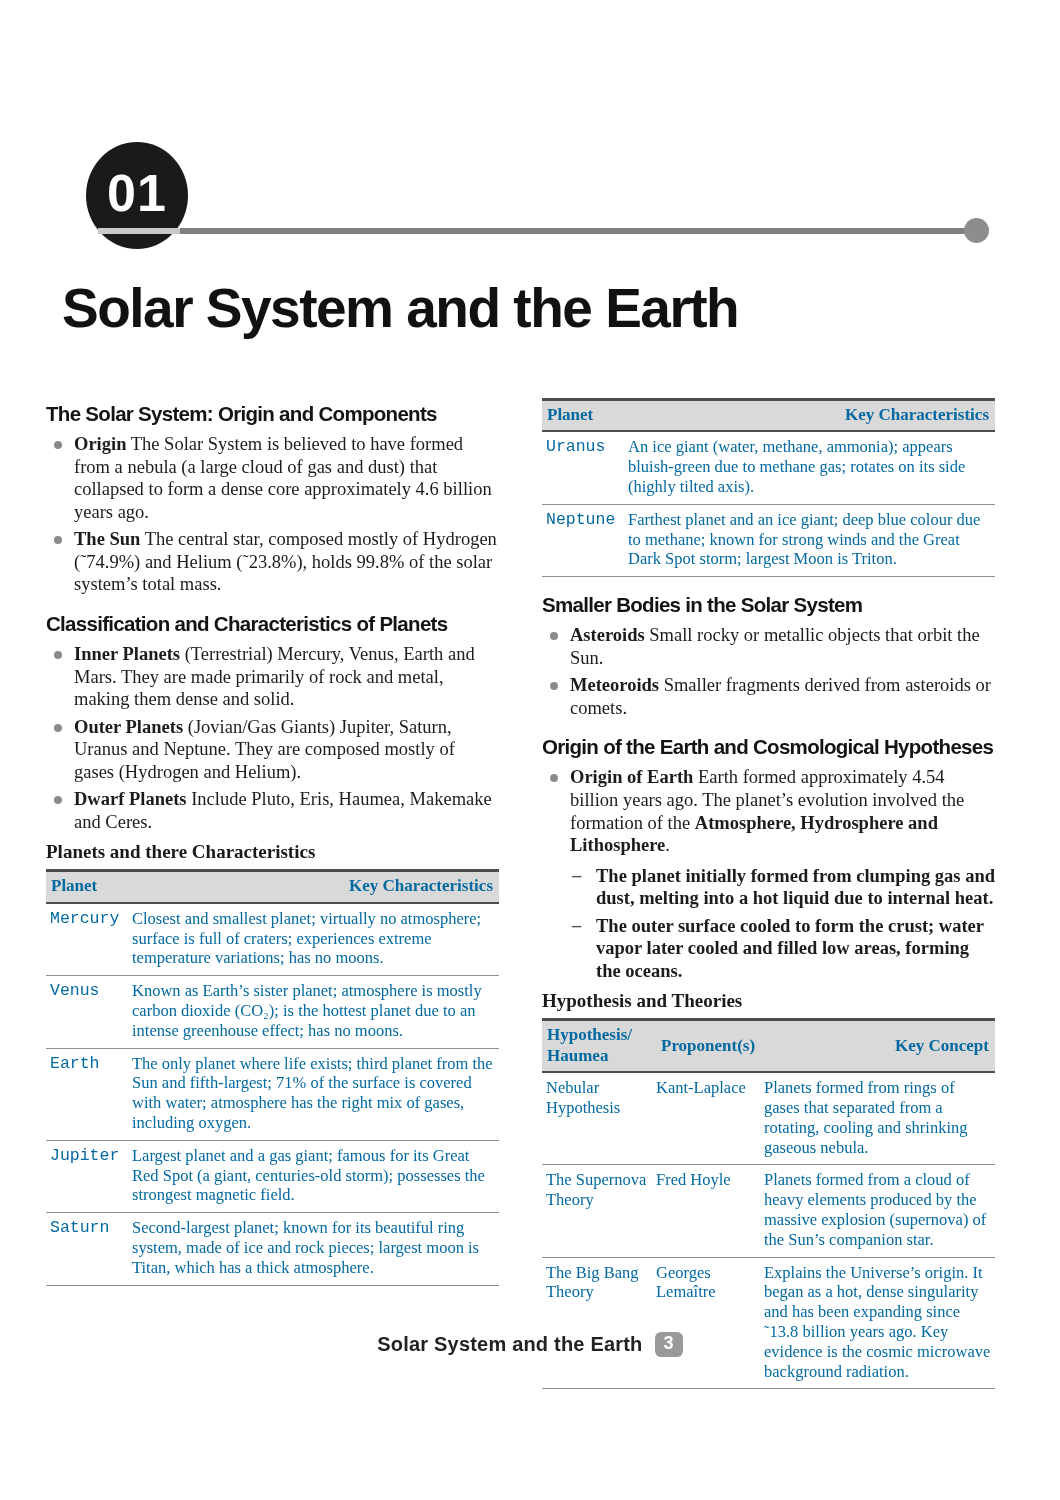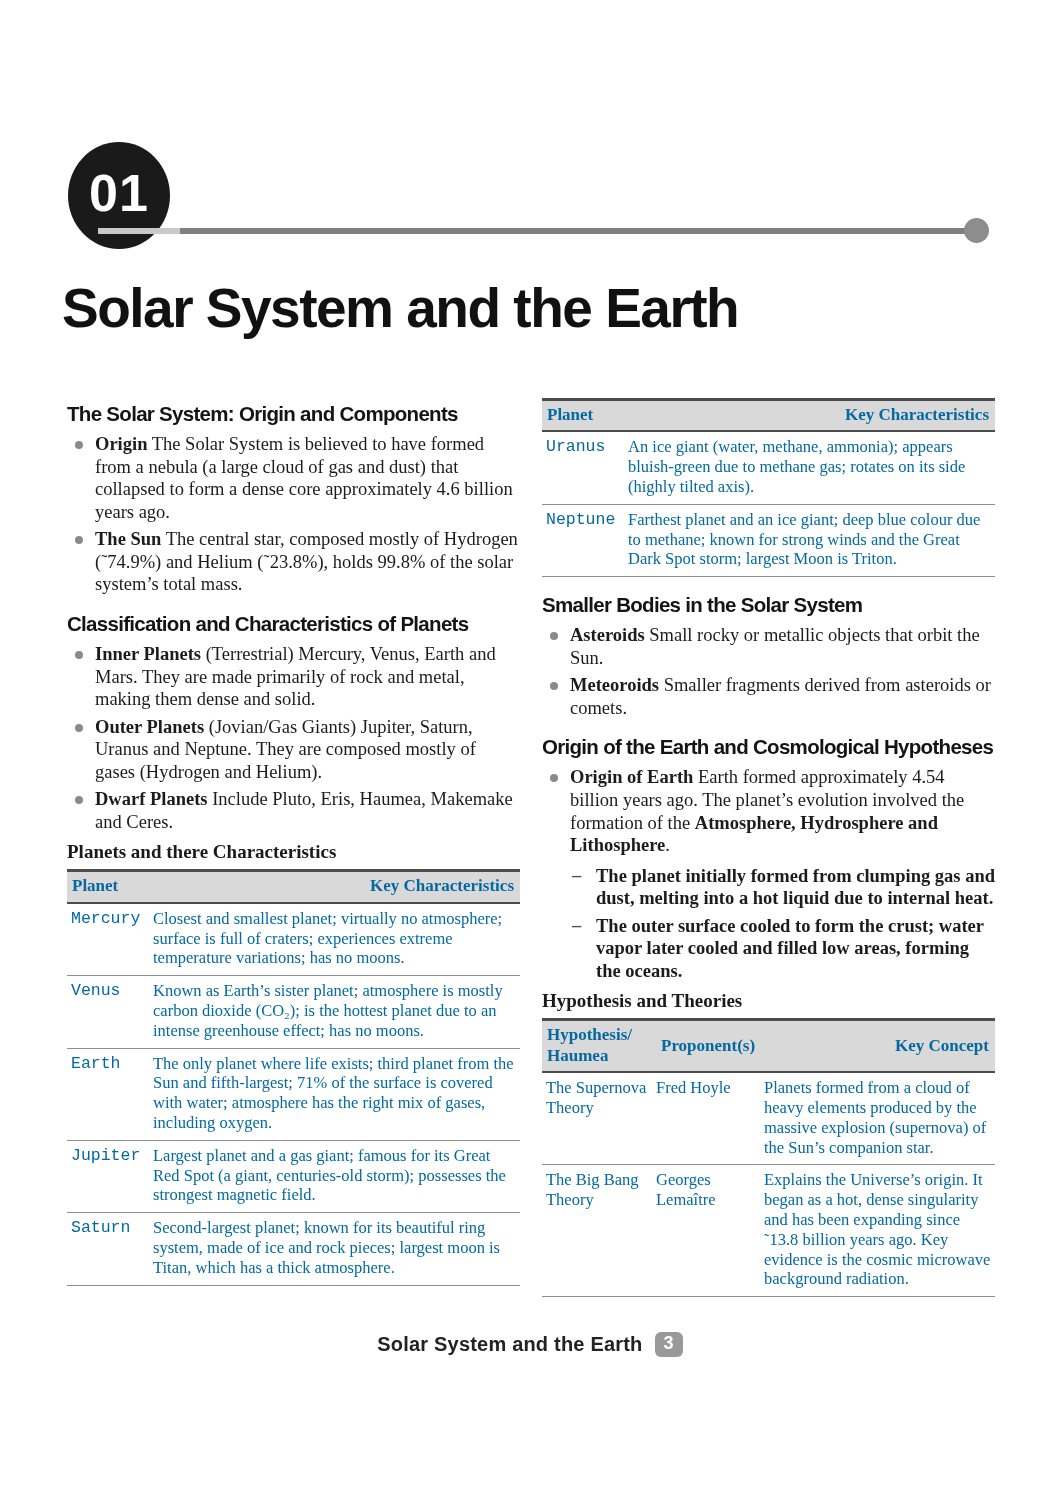--- a/index.html
+++ b/index.html
@@ -3,21 +3,21 @@
 <meta charset="utf-8">
 <style>
   html,body { margin:0; padding:0; background:#ffffff; }
   .page {
     position:relative; width:1060px; height:1500px; background:#ffffff;
     overflow:hidden; font-family:"Liberation Serif", serif; color:#1c1c1c;
   }
 
   
   .chapter-badge {
-    position:absolute; left:68px; top:142px; width:102px; height:107px;
+    position:absolute; left:86px; top:142px; width:102px; height:107px;
     background:#1a1a1a; border-radius:50%; z-index:1;
     display:flex; align-items:center; justify-content:center;
   }
   .chapter-badge span {
     color:#ffffff; font-family:"Liberation Sans", sans-serif;
     font-weight:bold; font-size:52px; letter-spacing:1px; padding-bottom:6px;
   }
   .chapter-line {
     position:absolute; left:175px; top:228px; width:794px; height:6px;
     background:#7f7f7f; z-index:0;
@@ -31,21 +31,21 @@
     border-radius:50%; background:#8d8d8d; z-index:0;
   }
   h1.page-title {
     position:absolute; left:62px; top:276px; margin:0;
     font-family:"Liberation Sans", sans-serif; font-weight:bold;
     font-size:55px; letter-spacing:-1.5px; color:#111111; white-space:nowrap;
   }
 
   
   .col { position:absolute; width:453px; }
-  .col-left  { left:67px;  top:402px; }
+  .col-left  { left:46px;  top:402px; }
   .col-right { left:542px; top:398px; }
 
   h2.section-heading {
     margin:16px 0 7px; font-family:"Liberation Sans", sans-serif;
     font-weight:bold; font-size:20.5px; letter-spacing:-0.7px;
     color:#141414; white-space:nowrap;
   }
   h2.section-heading.first { margin-top:0; }
 
   ul.bullet-list { list-style:none; margin:0 0 8px; padding:0; }
@@ -233,20 +233,25 @@
     <table class="data-table hyp-table">
       <thead>
         <tr>
           <th class="th-left">Hypothesis/ Haumea</th>
           <th class="th-left">Proponent(s)</th>
           <th>Key Concept</th>
         </tr>
       </thead>
       <tbody>
         <tr>
+          <td>Nebular Hypothesis</td>
+          <td>Kant-Laplace</td>
+          <td>Planets formed from rings of gases that separated from a rotating, cooling and shrinking gaseous nebula.</td>
+        </tr>
+        <tr>
           <td>The Supernova Theory</td>
           <td>Fred Hoyle</td>
           <td>Planets formed from a cloud of heavy elements produced by the massive explosion (supernova) of the Sun’s companion star.</td>
         </tr>
         <tr>
           <td>The Big Bang Theory</td>
           <td>Georges Lemaître</td>
           <td>Explains the Universe’s origin. It began as a hot, dense singularity and has been expanding since ˜13.8 billion years ago. Key evidence is the cosmic microwave background radiation.</td>
         </tr>
       </tbody>

